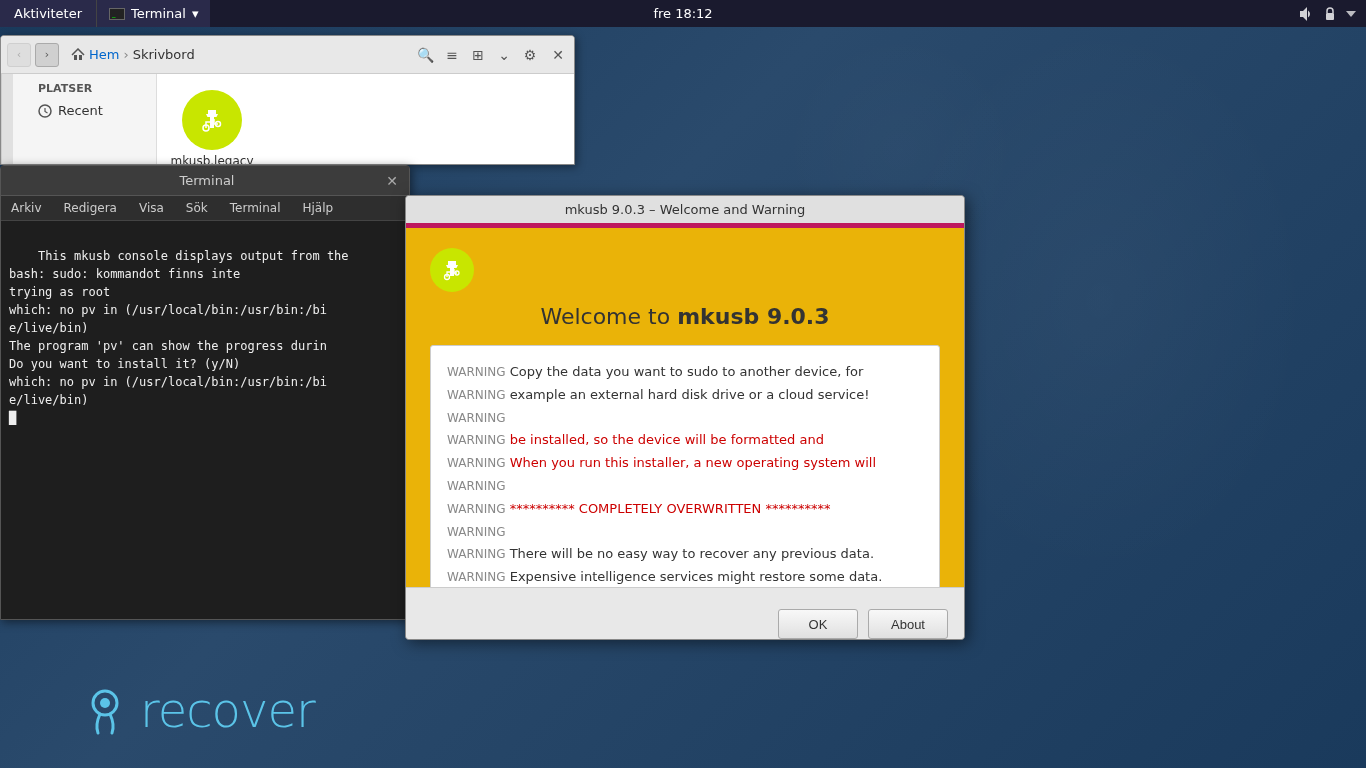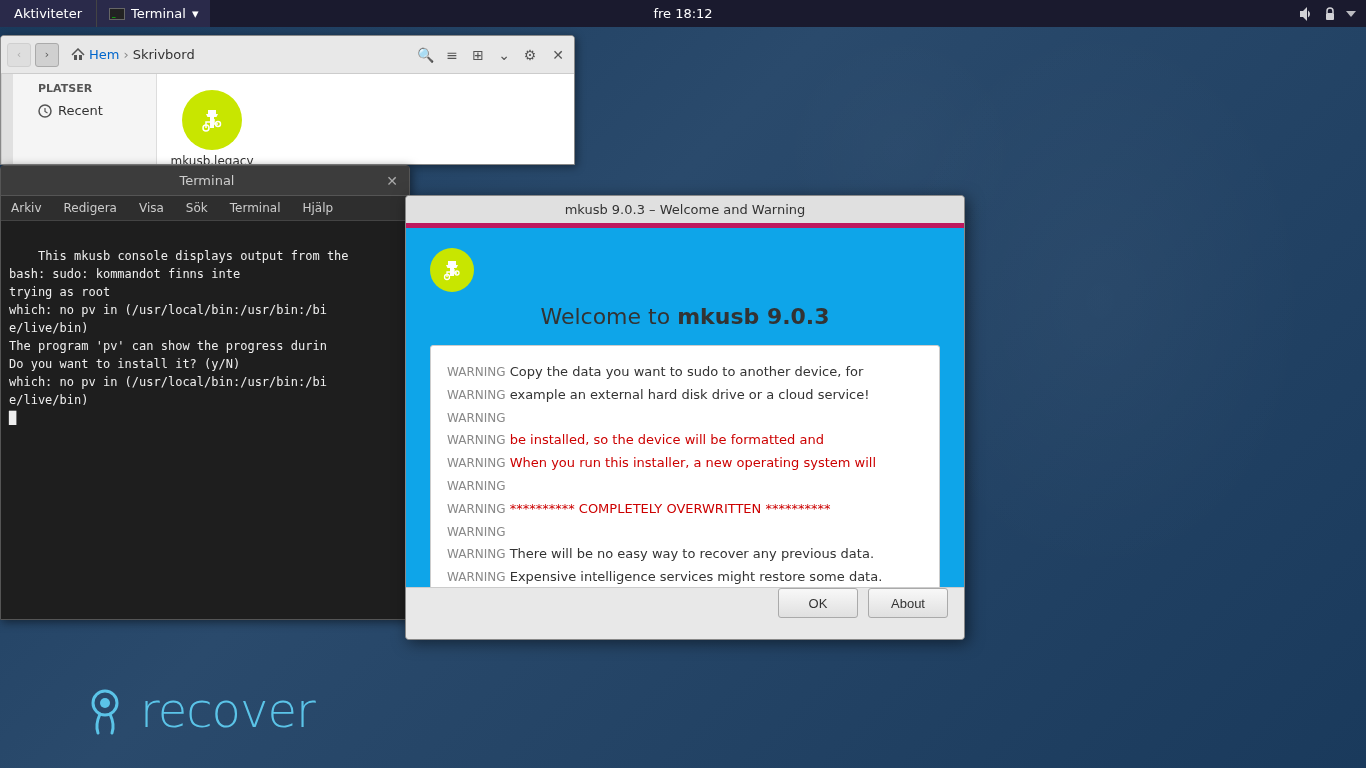--- a/index.html
+++ b/index.html
@@ -372,21 +372,21 @@
       justify-content: center;
       font-size: 13px;
       color: #333;
       font-weight: normal;
     }
 
     .dialog-body {
       flex: 1;
       padding: 20px 24px;
       overflow-y: auto;
-      background: #0ea5e9;
+      background: #eab308;
     }
 
     .dialog-usb-icon {
       width: 44px;
       height: 44px;
       background: #c8e600;
       border-radius: 50%;
       display: flex;
       align-items: center;
       justify-content: center;
@@ -433,21 +433,21 @@
 
     .dialog-text-line .red-text {
       color: #cc0000;
     }
 
     .dialog-footer {
       height: 52px;
       background: #e8e8e8;
       border-top: 1px solid #ccc;
       display: flex;
-      align-items: flex-start;
+      align-items: flex-end;
       justify-content: flex-end;
       padding: 0 16px;
       gap: 10px;
       border-radius: 0 0 4px 4px;
     }
 
     .dialog-btn {
       min-width: 80px;
       height: 30px;
       padding: 0 16px;

